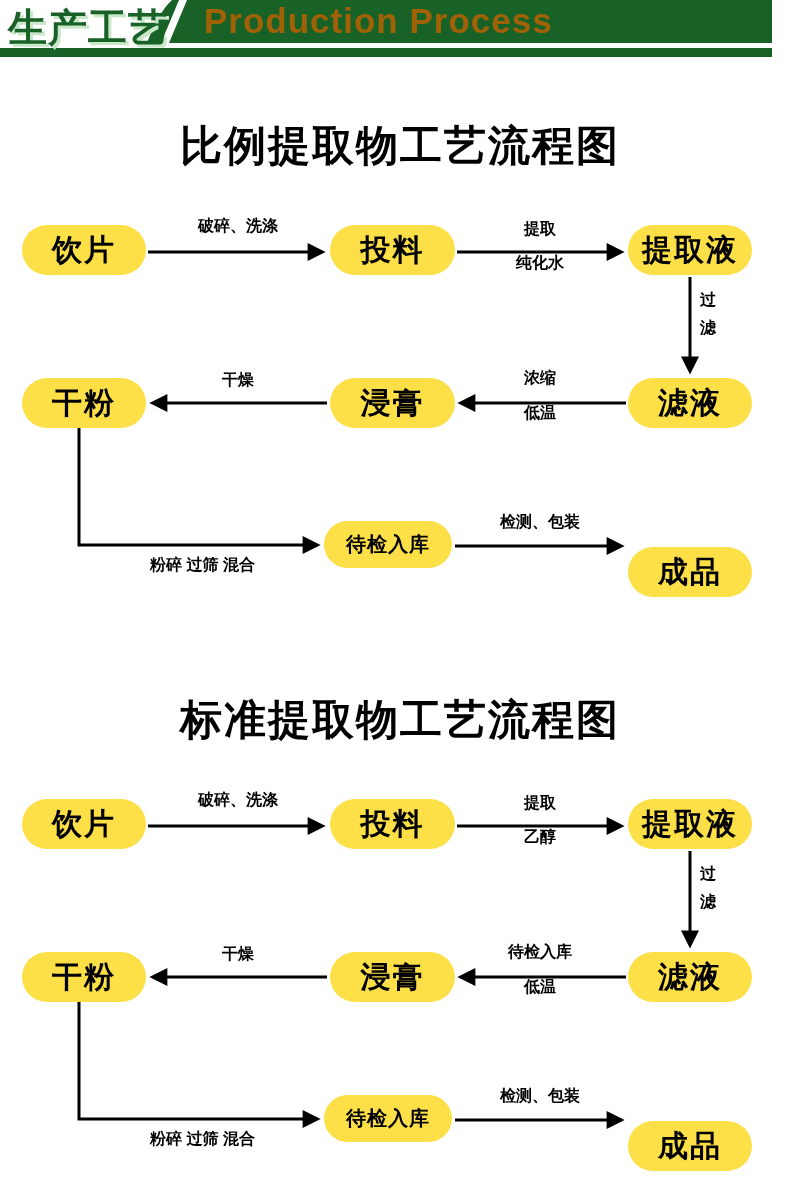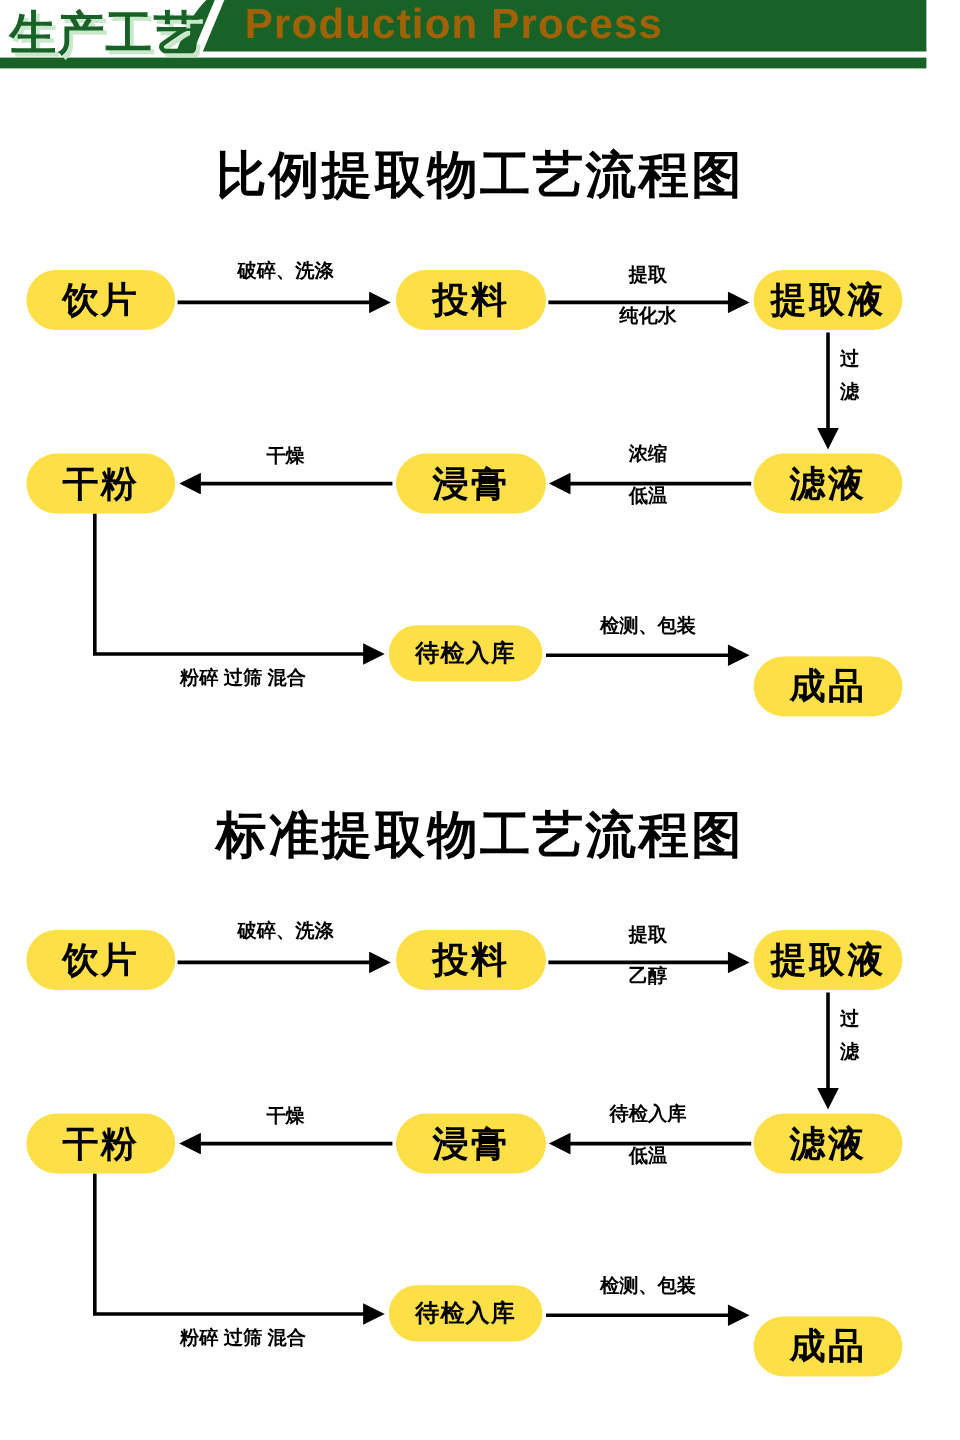--- a/index.html
+++ b/index.html
@@ -14,21 +14,21 @@
     position:absolute;left:8px;top:1px;font-size:39px;font-weight:bold;
     color:#186227;letter-spacing:1px;text-shadow:3px 3px 0 #c9e7c9;
   }
   .header-en{
     position:absolute;left:204px;top:1px;font-size:35px;font-weight:bold;color:#a16207;
     letter-spacing:1px;
   }
   
   .chart-group{position:absolute;left:0;width:800px;height:470px;}
   #chart1{top:110px;}
-  #chart2{top:660px;}
+  #chart2{top:684px;}
   .chart-title{
     position:absolute;left:0;top:8px;width:800px;text-align:center;
     font-size:42px;font-weight:bold;letter-spacing:2px;color:#000;
   }
   .flow{position:absolute;left:0;top:0;}
   .pill{
     position:absolute;height:50px;border-radius:25px;background:#fde047;
     display:flex;align-items:center;justify-content:center;
     font-size:30px;font-weight:bold;color:#000;letter-spacing:2px;
   }

